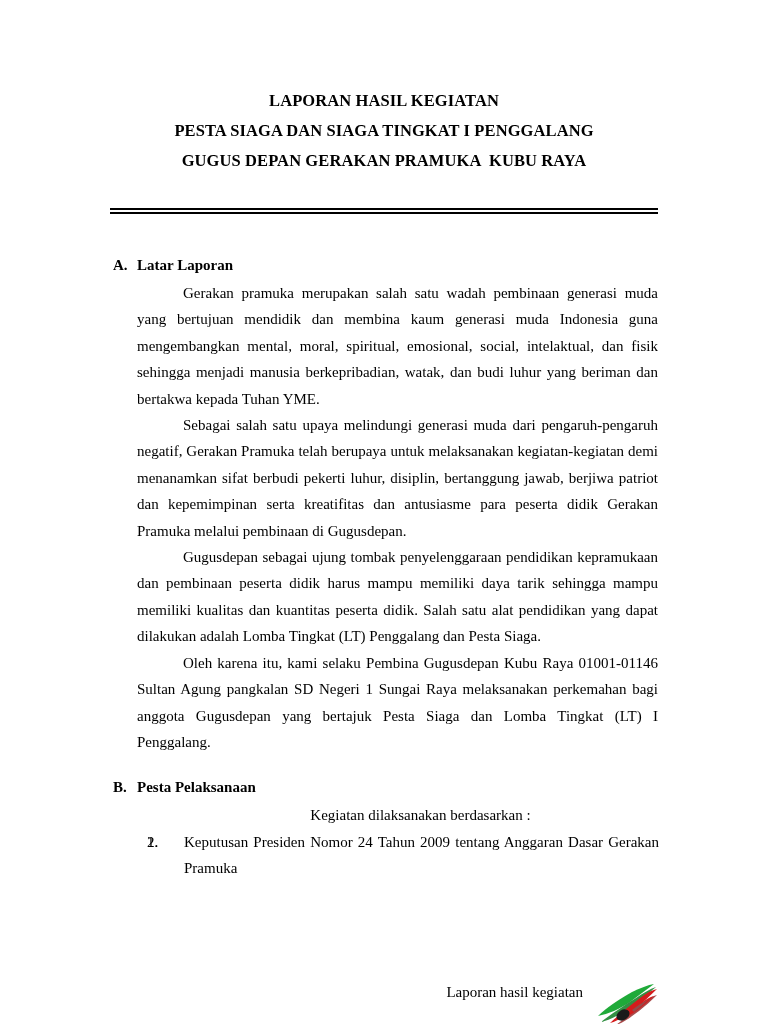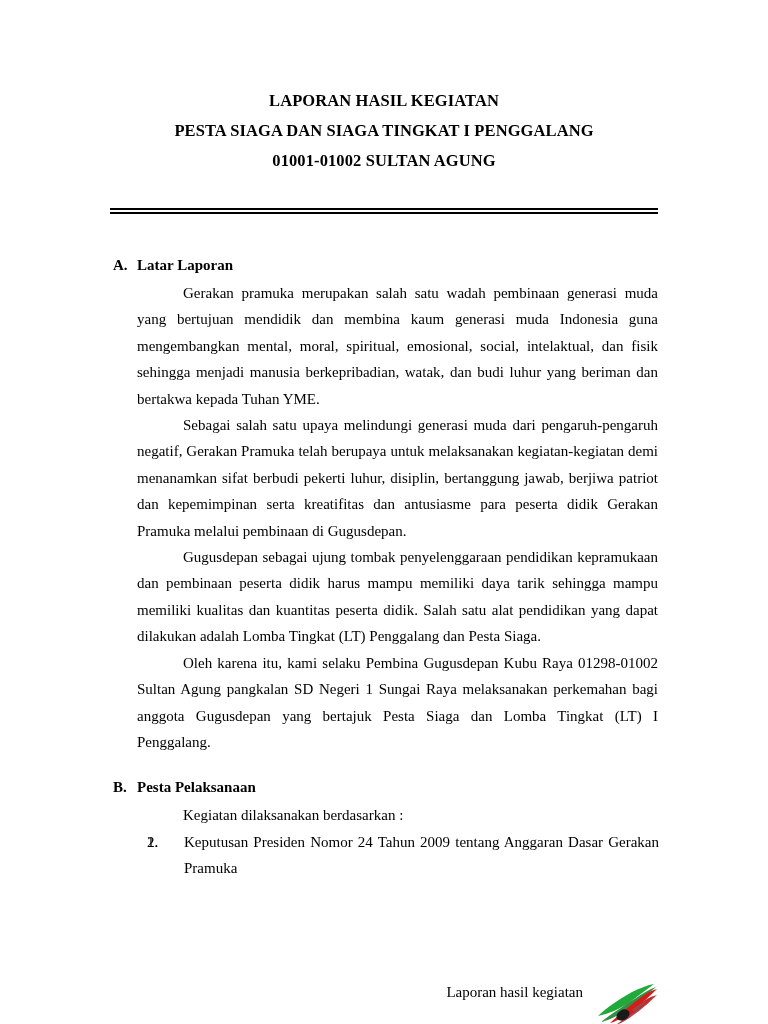--- a/index.html
+++ b/index.html
@@ -91,21 +91,21 @@
     width: 521px;
     hyphens: none;
   }
 
   .intro-line {
     font-size: 15px;
     line-height: 26.4px;
     margin: 0 0 0 27px;
     text-indent: 46px;
     width: 521px;
-    text-align: left;
+    text-align: center;
   }
 
   .numlist {
     margin: 0 0 0 28px;
     padding: 0;
     list-style: none;
     width: 521px;
   }
   .numlist li {
     position: relative;
@@ -152,40 +152,40 @@
   .footer-logo svg { display: block; }
 </style>
 </head>
 <body>
 
 <div class="page">
 
   <div class="title-block">
     <div class="title-line">LAPORAN HASIL KEGIATAN</div>
     <div class="title-line">PESTA SIAGA DAN SIAGA TINGKAT I PENGGALANG</div>
-    <div class="title-line">01001-01002 SULTAN AGUNG</div>
+    <div class="title-line">GUGUS DEPAN GERAKAN PRAMUKA  KUBU RAYA</div>
   </div>
 
   <div class="rule-double">
     <div class="bar"></div>
     <div class="gap"></div>
     <div class="bar"></div>
   </div>
 
   <div class="content">
 
     <div class="section-head">
       <span class="marker">A.</span>
       <span>Latar Laporan</span>
     </div>
 
     <p class="para">Gerakan pramuka merupakan salah satu wadah pembinaan generasi muda yang bertujuan mendidik dan membina kaum generasi muda Indonesia guna mengembangkan mental, moral, spiritual, emosional, social, intelaktual, dan fisik sehingga menjadi manusia berkepribadian, watak, dan budi luhur yang beriman dan bertakwa kepada Tuhan YME.</p>
     <p class="para">Sebagai salah satu upaya melindungi generasi muda dari pengaruh-pengaruh negatif, Gerakan Pramuka telah berupaya untuk melaksanakan kegiatan-kegiatan demi menanamkan sifat berbudi pekerti luhur, disiplin, bertanggung jawab, berjiwa patriot dan kepemimpinan serta kreatifitas dan antusiasme para peserta didik Gerakan Pramuka melalui pembinaan di Gugusdepan.</p>
     <p class="para">Gugusdepan sebagai ujung tombak penyelenggaraan pendidikan kepramukaan dan pembinaan peserta didik harus mampu memiliki daya tarik sehingga mampu memiliki kualitas dan kuantitas peserta didik. Salah satu alat pendidikan yang dapat dilakukan adalah Lomba Tingkat (LT) Penggalang dan Pesta Siaga.</p>
-    <p class="para">Oleh karena itu, kami selaku Pembina Gugusdepan Kubu Raya 01298-01002 Sultan Agung pangkalan SD Negeri 1 Sungai Raya melaksanakan perkemahan bagi anggota Gugusdepan yang bertajuk Pesta Siaga dan Lomba Tingkat (LT) I Penggalang.</p>
+    <p class="para">Oleh karena itu, kami selaku Pembina Gugusdepan Kubu Raya 01001-01146 Sultan Agung pangkalan SD Negeri 1 Sungai Raya melaksanakan perkemahan bagi anggota Gugusdepan yang bertajuk Pesta Siaga dan Lomba Tingkat (LT) I Penggalang.</p>
 
     <div class="spacer-b"></div>
 
     <div class="section-head">
       <span class="marker">B.</span>
       <span>Pesta Pelaksanaan</span>
     </div>
 
     <div class="intro-line">Kegiatan dilaksanakan berdasarkan :</div>
 

